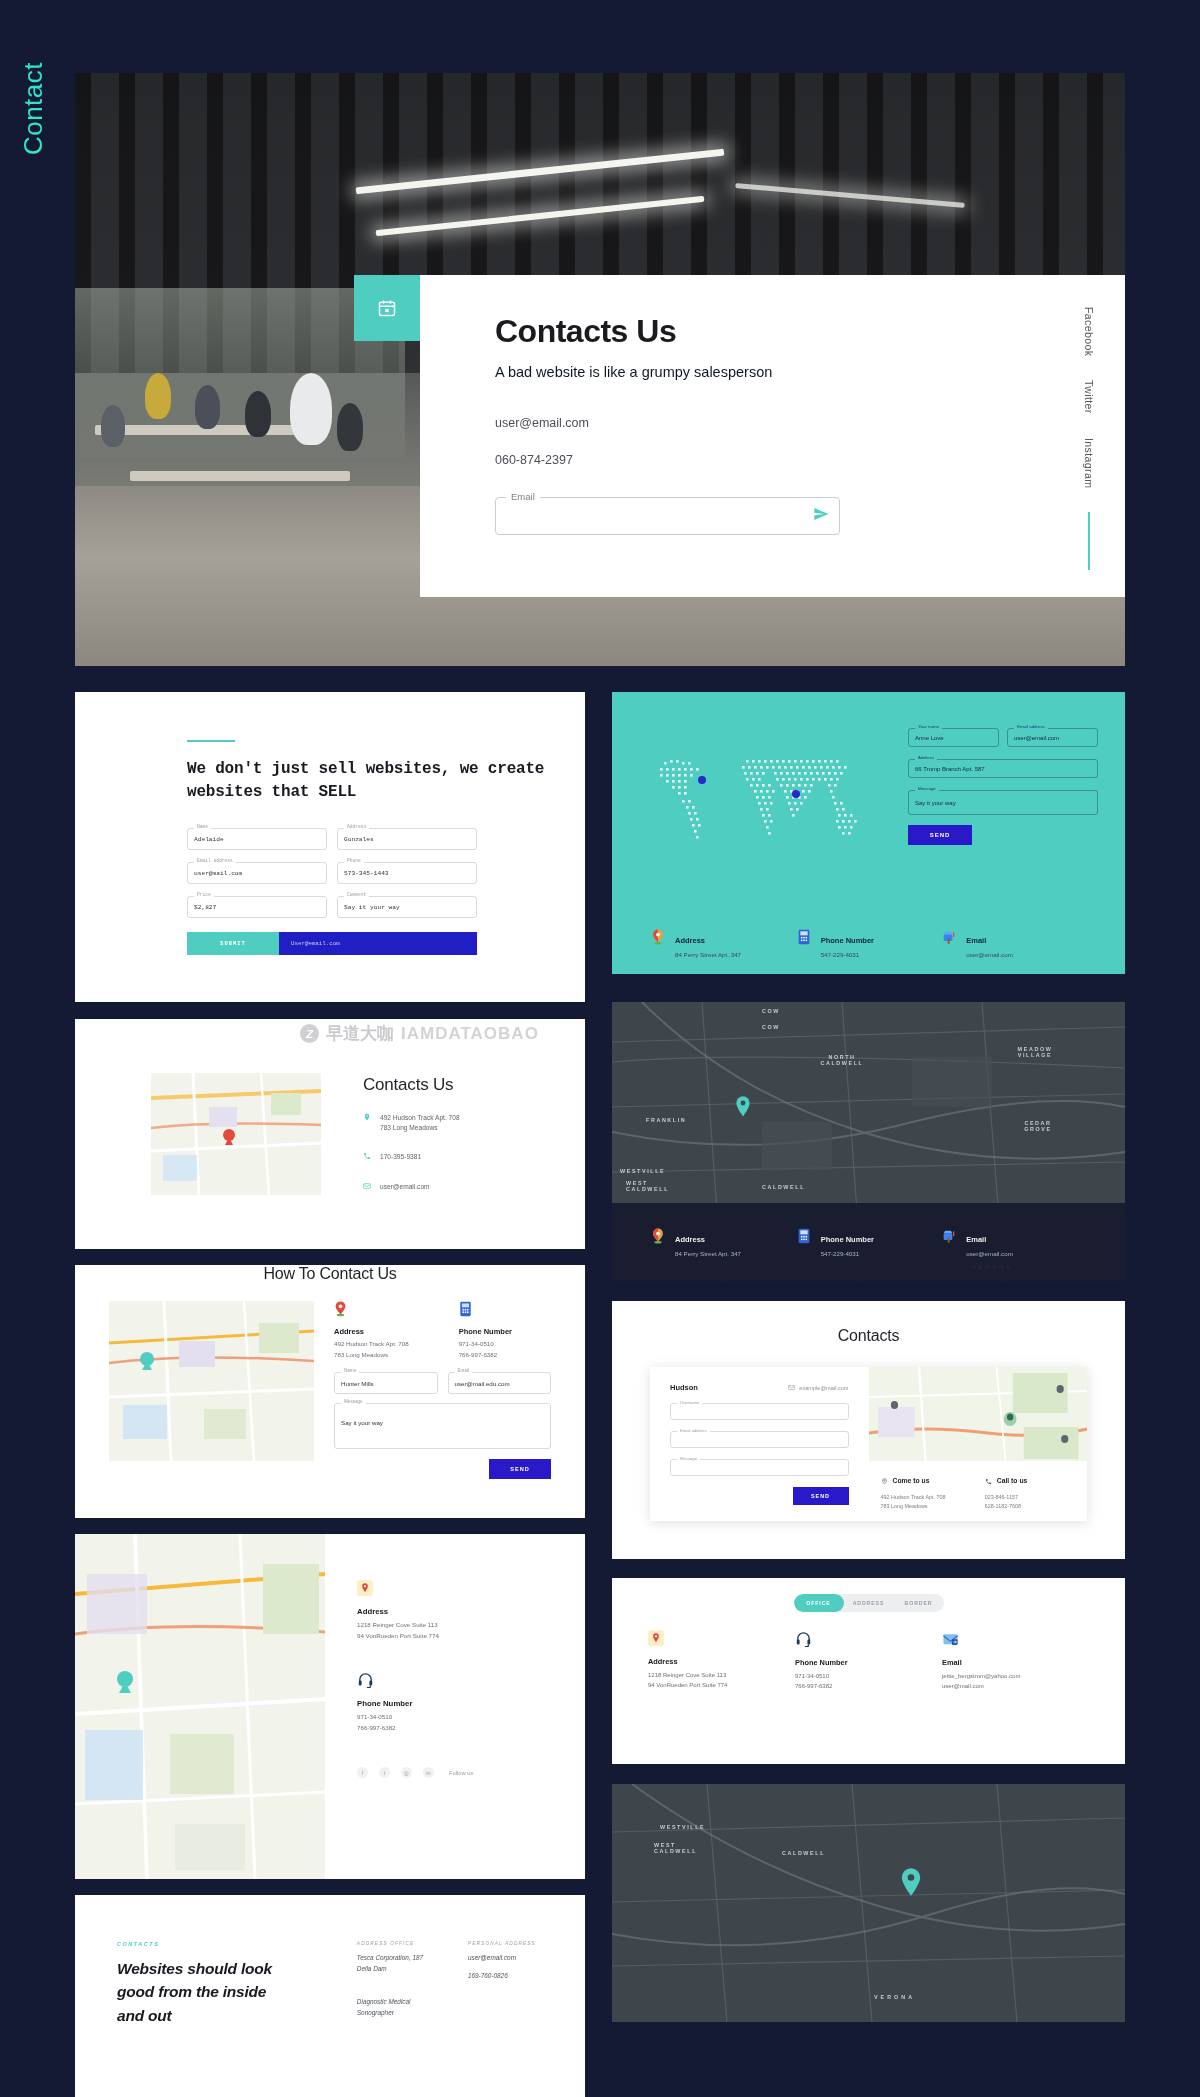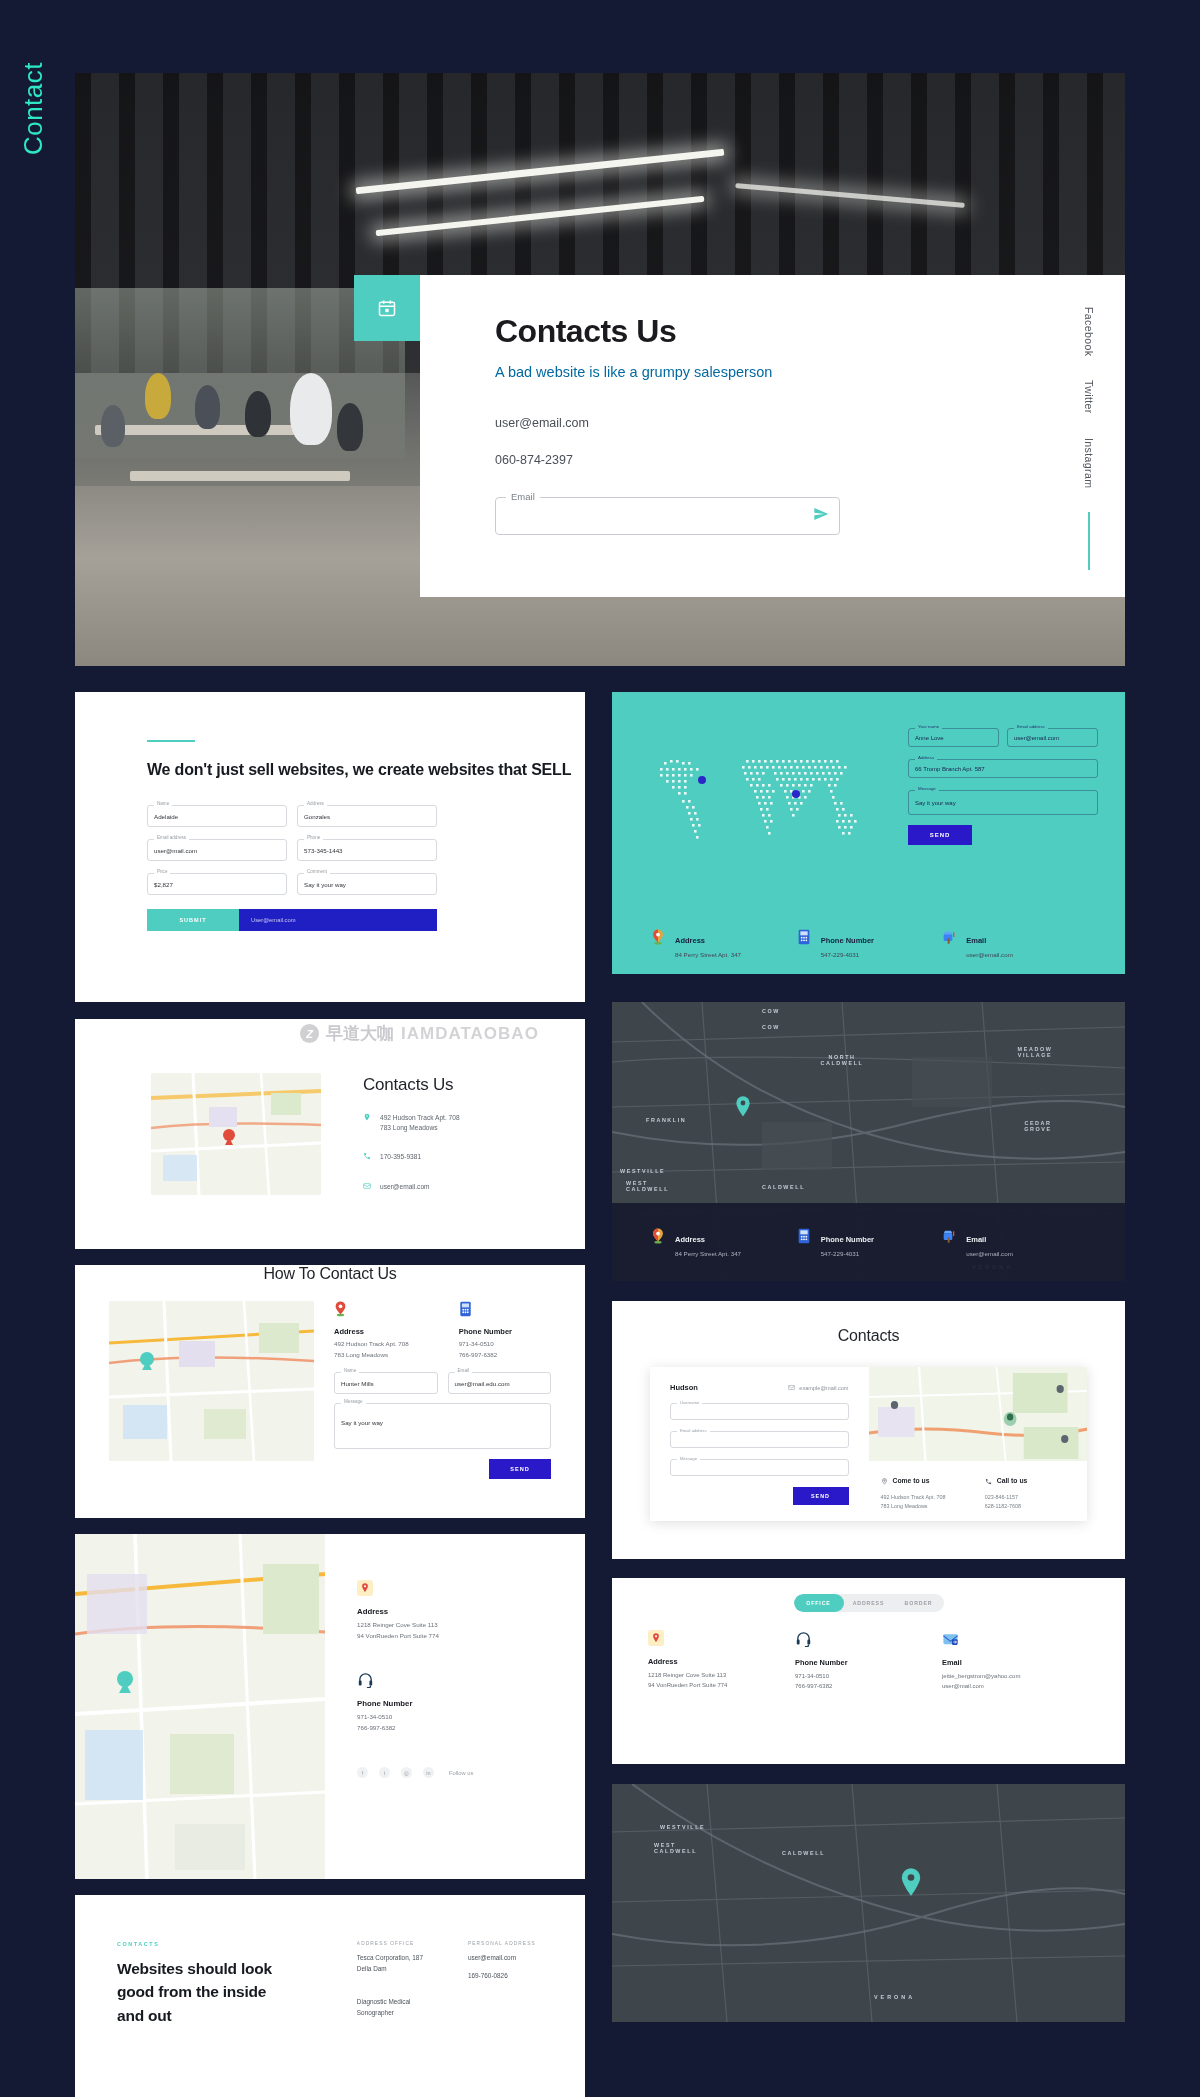--- a/index.html
+++ b/index.html
@@ -43,21 +43,21 @@
     position: absolute; right: 0; top: 202px; width: 705px; height: 322px;
     background: #ffffff;
   }
   .hero-badge {
     position: absolute; left: -66px; top: 0; width: 66px; height: 66px;
     background: #4ecdc0; display:flex; align-items:center; justify-content:center;
   }
   .hero-badge svg { width: 20px; height: 20px; }
   .hero-inner { padding: 38px 0 0 75px; }
   .hero-title { font-size: 32px; font-weight: 800; color: #1b1b1f; letter-spacing: -0.5px; }
-  .hero-sub { margin-top: 14px; font-size: 14.5px; color: #0369a1; }
+  .hero-sub { margin-top: 14px; font-size: 14.5px; color: #0f172a; }
   .hero-cols { display:flex; margin-top: 34px; gap: 86px; }
   .hcol { font-size: 12.5px; color: #4b4f57; line-height: 1.55; }
   .hcol .blk { margin-bottom: 18px; }
   .email-wrap { margin-top: 26px; position: relative; width: 345px; }
   .legend-box {
     position: relative; border: 1px solid #c9cdd3; border-radius: 4px; height: 38px;
     display:flex; align-items:center; padding: 0 34px 0 12px;
   }
   .legend-box > .lg {
     position:absolute; top:-7px; left:10px; background:#fff; padding:0 5px;
@@ -72,21 +72,21 @@
   .socials a {
     writing-mode: vertical-rl; font-size: 10.5px; color:#52565d; text-decoration:none; letter-spacing:.4px;
   }
   .soc-line { width:2px; flex:1; background:#4ecdc0; min-height:58px; }
 
   
   .col-l { position:absolute; left:75px; width:510px; }
   .card { background:#fff; overflow:hidden; position:relative; }
 
   
-  .c-sell { top: 692px; height: 310px; padding: 48px 0 0 72px; }
+  .c-sell { top: 692px; height: 310px; padding: 48px 0 0 112px; font-family: Liberation Mono, monospace; }
   .rule { width: 48px; height: 2px; background:#4ecdc0; margin-bottom: 16px; }
   .sell-h { font-size: 16px; font-weight: 800; color:#171a20; line-height:1.45; letter-spacing:-.2px; }
   .frm { margin-top: 24px; width: 290px; }
   .frow { display:flex; gap:10px; margin-bottom: 12px; }
   .fld { position:relative; flex:1; border:1px solid #d7dade; border-radius:3px; height:22px;
          display:flex; align-items:center; padding:0 6px; }
   .fld .lg { position:absolute; top:-5px; left:6px; background:#fff; padding:0 3px; font-size:4.6px; color:#9aa0a7; }
   .fld .vv { font-size:6.2px; color:#30343a; }
   .btn-row { display:flex; margin-top: 14px; width: 290px; }
   .btn-teal { background:#4ecdc0; color:#fff; font-size:5.5px; font-weight:700; letter-spacing:1px;
@@ -181,21 +181,21 @@
   .tab.on { background:#4ecdc0; color:#fff; border-radius:11px; }
   .h2-cols { display:flex; padding: 0 36px; margin-top: 18px; }
   .h2-cols .cc { width:33.33%; }
   .h2-ttl { font-size:7.4px; font-weight:700; color:#171a20; margin-top:7px; }
   .h2-dd { font-size:6px; color:#6a7078; line-height:1.7; margin-top:4px; }
 
   
   .c-dmap2 { top: 1784px; height: 238px; background:#3d4449; }
 
   
-  .c-web { top: 1895px; height: 202px; padding: 46px 16px 0 42px; display:flex; }
+  .c-web { top: 1895px; height: 202px; padding: 46px 16px 0 42px; display:flex;font-style:italic; }
   .web-l { width: 210px; }
   .web-k { font-size:5.4px; color:#4ecdc0; letter-spacing:1.6px; font-weight:700; }
   .web-h { font-size:15.5px; font-weight:800; color:#171a20; line-height:1.5; margin-top:10px; letter-spacing:-.2px;}
   .web-c { margin-left: 10px; width: 118px; }
   .web-lbl { font-size:4.8px; color:#9aa0a7; letter-spacing:1.1px; }
   .web-v { font-size:6.4px; color:#4c525a; line-height:1.7; margin-top:7px; }
 
   .pin { position:absolute; }
   .pin-t { width:13px; height:18px; }
   .wm { position:absolute; left: 300px; top: 1022px; display:flex; align-items:center; gap:7px;

